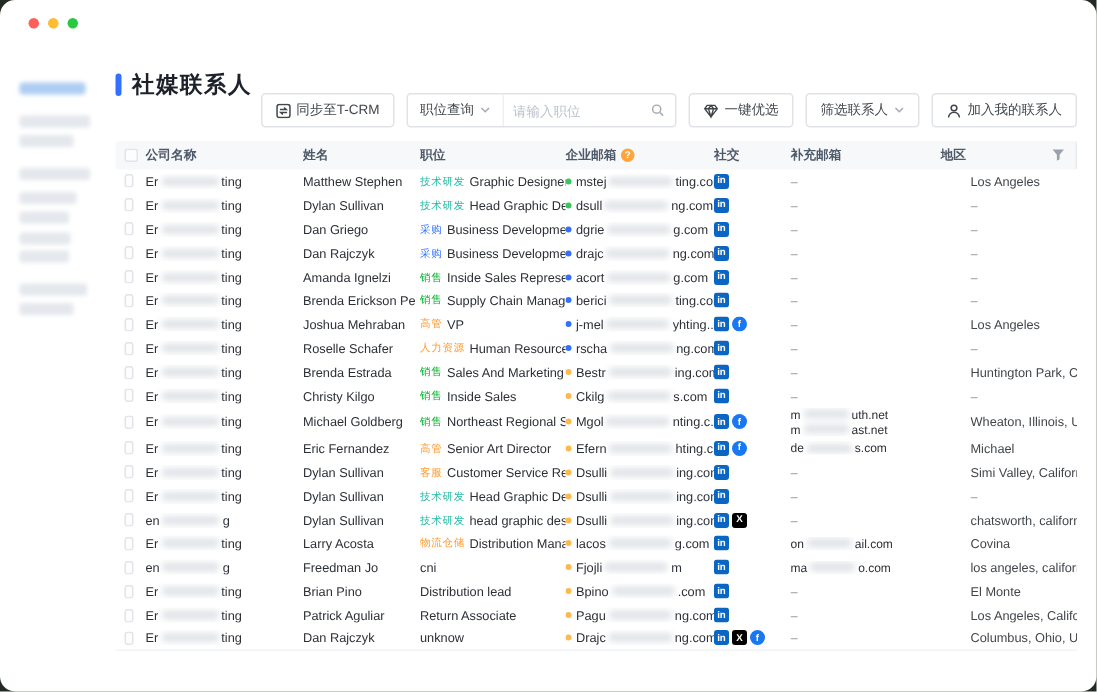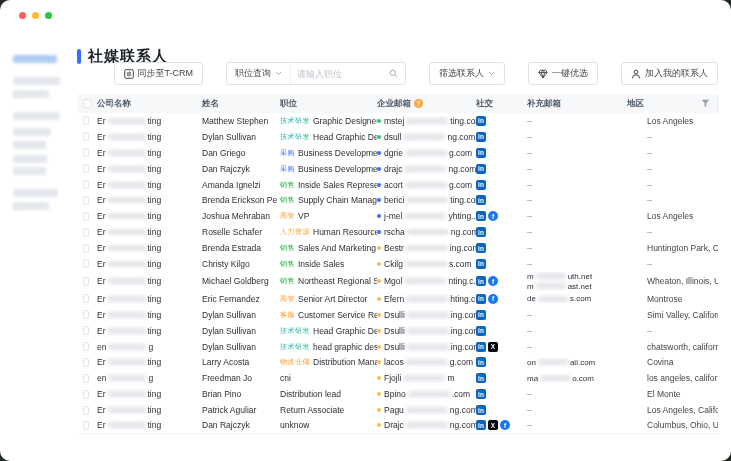--- a/index.html
+++ b/index.html
@@ -17,21 +17,21 @@
   .skel { height:8px; border-radius:2px; background:#e4e7ec; filter:blur(1.4px); }
   .skel.active { background:#aecdf2; }
 
   
   .main { position:absolute; left:77px; top:40px; width:641px; }
   .page-head { position:relative; height:54px; }
   .title-wrap { position:absolute; left:0; top:7px; display:flex; align-items:center; gap:7px; }
   .accent-bar { width:4px; height:15px; border-radius:2px; }
   .page-title { font-size:15px; font-weight:bold; color:#1d2129; letter-spacing:1px;font-family:Liberation Serif, serif; }
 
-  .toolbar { position:absolute; right:0; top:22px; display:flex; gap:23px; align-items:stretch; height:23px; }
+  .toolbar { position:absolute; right:0; top:22px; display:flex; gap:8px; align-items:stretch; height:23px; }
   .btn { display:inline-flex; align-items:center; gap:4px; padding:0 9px; border:1px solid #dfe3e8; border-radius:3px;
          background:#fff; font-size:9px; color:#41464b; white-space:nowrap; cursor:pointer; }
   .search-group { display:flex; align-items:stretch; border:1px solid #dfe3e8; border-radius:3px; overflow:hidden; background:#fff; }
   .pos-query { display:flex; align-items:center; gap:4px; padding:0 8px; font-size:9px; color:#41464b; border-right:1px solid #eef0f3; cursor:pointer; }
   .search-box { display:flex; align-items:center; padding:0 7px 0 2px; }
   .search-box input { border:none; outline:none; width:96px; font-size:9px; color:#333; padding:0 4px; font-family:Liberation Sans, sans-serif; }
   .search-box input::placeholder { color:#bcc2cc; }
 
   
   .grid-cols { display:grid; grid-template-columns:20px 105px 78px 97px 99px 51px 100px 1fr; }
@@ -120,35 +120,35 @@
             <span class="icn">
               <svg width="9" height="9" viewBox="0 0 10 10" fill="none" stroke="#a3a9b3" stroke-width="1.1">
                 <circle cx="4.2" cy="4.2" r="3"></circle>
                   <path d="M6.6 6.6 L9 9"></path>
               </svg>
             </span>
           </div>
         </div>
 
         <button class="btn">
+          <span class="icn">
+            <svg width="10" height="10" viewBox="0 0 10 10" fill="none" stroke="#41464b" stroke-width="0.9">
+              <path d="M2.4 1.2 h5.2 l1.6 2.3 L5 9 L0.8 3.5 z M0.8 3.5 h8.4 M5 9 L3.3 3.5 L5 1.2 L6.7 3.5 z"></path>
+            </svg>
+          </span>
+          <span>一键优选</span>
+        </button>
+
+        <button class="btn">
           <span>筛选联系人</span>
           <span class="icn">
             <svg width="7" height="5" viewBox="0 0 7 5" fill="none" stroke="#a3a9b3" stroke-width="1">
                 <path d="M1 1 l2.5 2.5 L6 1"></path>
               </svg>
           </span>
-        </button>
-
-        <button class="btn">
-          <span class="icn">
-            <svg width="10" height="10" viewBox="0 0 10 10" fill="none" stroke="#41464b" stroke-width="0.9">
-              <path d="M2.4 1.2 h5.2 l1.6 2.3 L5 9 L0.8 3.5 z M0.8 3.5 h8.4 M5 9 L3.3 3.5 L5 1.2 L6.7 3.5 z"></path>
-            </svg>
-          </span>
-          <span>一键优选</span>
         </button>
 
         <button class="btn">
           <span class="icn">
             <svg width="10" height="10" viewBox="0 0 10 10" fill="none" stroke="#41464b" stroke-width="1">
               <circle cx="5" cy="3" r="1.9"></circle>
                 <path d="M1.4 9.4 a3.6 3.6 0 0 1 7.2 0"></path>
             </svg>
           </span>
           <span>加入我的联系人</span>
@@ -379,21 +379,21 @@
             <div class="cell">Eric Fernandez</div>
             <div class="cell"><span class="tag" style="color: rgb(255, 154, 46);">高管</span>Senior Art Director</div>
             <div class="cell"><span class="email-dot" style="background: rgb(255, 184, 77);"></span>Efern<span class="blur b-email"></span>hting.c...</div>
             <div class="cell">
               <span class="soc" style="background: rgb(10, 102, 194); border-radius: 2px;">in</span>
               <span class="soc" style="background: rgb(24, 119, 242); border-radius: 50%;">f</span>
             </div>
             <div class="extra-col">
               <div class="extra-line">de<span class="blur b-extra"></span>s.com</div>
             </div>
-            <div class="cell region">Montrose</div>
+            <div class="cell region">Michael</div>
           </div>
           <div class="row grid-cols">
             <div class="cell">
               <span class="cb"></span>
             </div>
             <div class="cell">Er<span class="blur b-company"></span>ting</div>
             <div class="cell">Dylan Sullivan</div>
             <div class="cell"><span class="tag" style="color: rgb(255, 154, 46);">客服</span>Customer Service Repre...</div>
             <div class="cell"><span class="email-dot" style="background: rgb(255, 184, 77);"></span>Dsulli<span class="blur b-email"></span>ing.com</div>
             <div class="cell">

